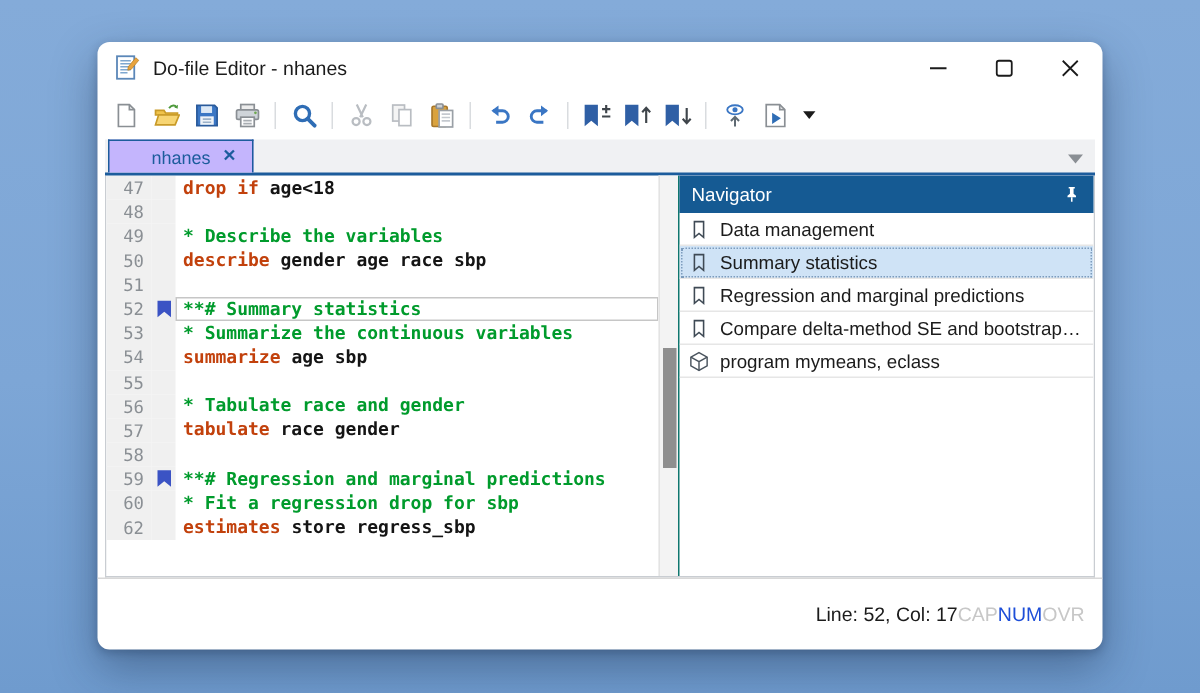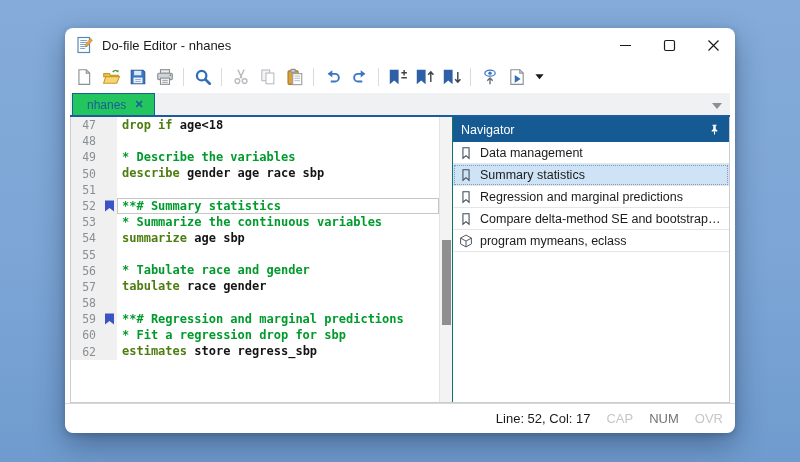--- a/index.html
+++ b/index.html
@@ -29,55 +29,55 @@
   .toolbar { height:29px; display:flex; align-items:center; padding-left:6px; gap:2px; flex:0 0 auto; }
   .tb-btn { width:25px; height:24px; display:flex; align-items:center; justify-content:center; border-radius:3px; }
   .tb-btn svg { width:18px; height:18px; }
   .tb-btn.wide svg { width:21px; }
   .tb-btn.narrow { width:16px; }
   .tb-btn.narrow svg { width:11px; height:11px; }
   .tb-sep { width:1px; height:18px; background:#d9dcdf; margin:0 4px; }
   
   .tabstrip { height:24px; margin:2px 5px 0 5px; position:relative; background:#f0f1f3;
               border-bottom:2px solid #1c5c9c; flex:0 0 auto; display:flex; align-items:flex-end; }
-  .tab { height:22px; margin-left:2px; background:#22c55e; border:1px solid #1c5c9c; border-bottom:none;
-         display:flex; align-items:center; gap:8px; padding:0 10px 0 14px; }
+  .tab { height:22px; margin-left:2px; background:#c4b5fd; border:1px solid #1c5c9c; border-bottom:none;
+         display:flex; align-items:center; gap:8px; padding:0 10px 0 28px; }
   .tab-label { font-size:12px; color:#1c5c9c; }
   .tab-close { font-size:11px; font-weight:bold; color:#1c5c9c; line-height:1; }
   .tab-list-caret { position:absolute; right:8px; bottom:6px; width:0; height:0;
                     border-left:5px solid transparent; border-right:5px solid transparent; border-top:6px solid #8a8f94; }
   
   .content { flex:1 1 auto; margin:0 5px; border:1px solid #c9cdd2; border-top:none; display:flex; min-height:0; }
   .editor { flex:1 1 auto; background:#fff; overflow:hidden; font-family:"DejaVu Sans Mono", monospace; }
   .code-line { display:flex; height:16.2px; align-items:center; }
   .ln-num { width:30px; flex:0 0 auto; background:#f0f0f0; color:#8a8f94; font-size:11.5px; text-align:right; padding-right:5px; height:100%; line-height:16.2px; }
   .ln-bm { width:16px; flex:0 0 auto; background:#f0f0f0; height:100%; display:flex; align-items:center; justify-content:center; }
   .ln-bm svg { width:11px; height:12px; }
   .ln-code { flex:1 1 auto; height:100%; font-size:12px; font-weight:700; line-height:15px; white-space:pre;
              padding-left:4px; border:1px solid transparent; display:flex; align-items:center; }
   .ln-code.current { border-color:#c6c6c6; }
-  .tok-cmd { color:#4d7c0f; } .tok-txt { color:#141414; } .tok-com { color:#009b2c; }
+  .tok-cmd { color:#c2410c; } .tok-txt { color:#141414; } .tok-com { color:#009b2c; }
   
   .v-scroll { width:13px; flex:0 0 auto; background:#f3f3f3; border-left:1px solid #e3e3e3; position:relative; }
   .v-thumb { position:absolute; left:2px; width:9px; top:43%; height:30%; background:#8f8f8f; }
   
   .navigator { width:277px; flex:0 0 auto; border-left:1px solid #0f766e; background:#fff; display:flex; flex-direction:column; }
   .nav-header { height:25px; background:#155a93; color:#fff; display:flex; align-items:center; padding:0 8px; flex:0 0 auto; }
   .nav-title { font-size:12.5px; }
   .nav-pin { margin-left:auto; width:13px; height:13px; }
   .nav-items { flex:1 1 auto; overflow:hidden; }
   .nav-item { height:22px; display:flex; align-items:center; gap:7px; padding:0 6px; border-bottom:1px solid #e6e6e6; font-size:12.5px; color:#1b1b1b; position:relative; }
   .nav-item .nav-label { white-space:nowrap; overflow:hidden; text-overflow:ellipsis; }
   .nav-item.selected { background:#cfe3f6; outline:1px dotted #7d9cbd; outline-offset:-2px; }
   .nav-item svg { width:14px; height:14px; flex:0 0 auto; }
   
-  .statusbar { height:30px; flex:0 0 auto; border-top:1px solid #d8d8d8; display:flex; align-items:center; justify-content:flex-end; padding-right:12px; font-size:13px; gap:16px; }
+  .statusbar { height:48px; flex:0 0 auto; border-top:1px solid #d8d8d8; display:flex; align-items:center; justify-content:flex-end; padding-right:12px; font-size:13px; }
   .status-pos { color:#1b1b1b; }
   .status-flag { color:#c7c7c7; }
-  .status-flag.on { color:#737373; }
+  .status-flag.on { color:#1d4ed8; }
 </style>
 </head>
 <body>
 
 <div class="window">
 
   <div class="titlebar">
     <svg class="app-icon" viewBox="0 0 18 18">
       <rect x="2" y="1.5" width="11.5" height="15" fill="#fff" stroke="#5b87b8" stroke-width="1.2"></rect>
       <line x1="4.2" y1="4.5" x2="11.2" y2="4.5" stroke="#7ea7d0"></line>

